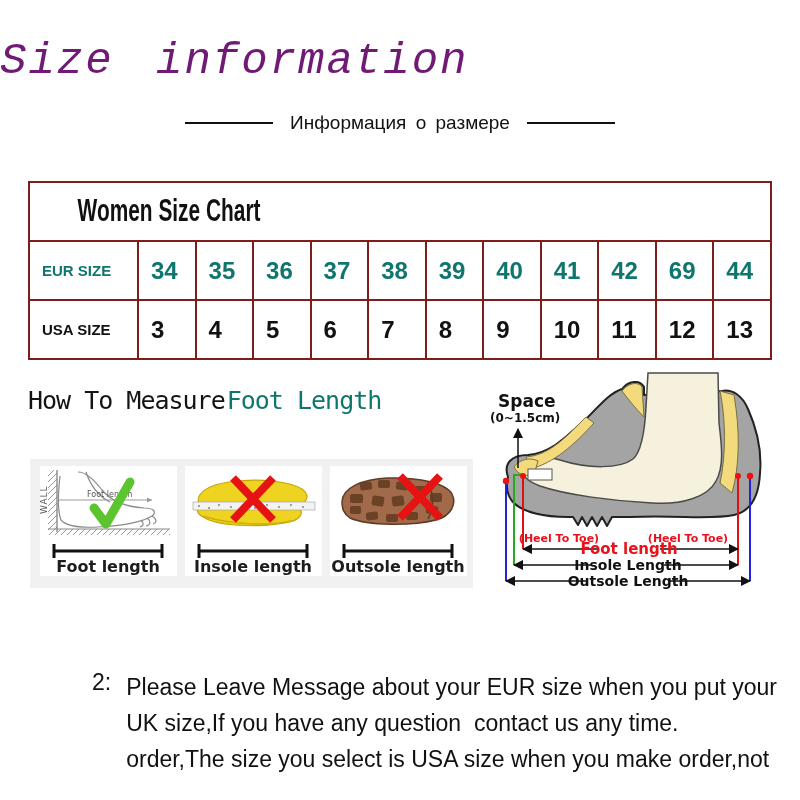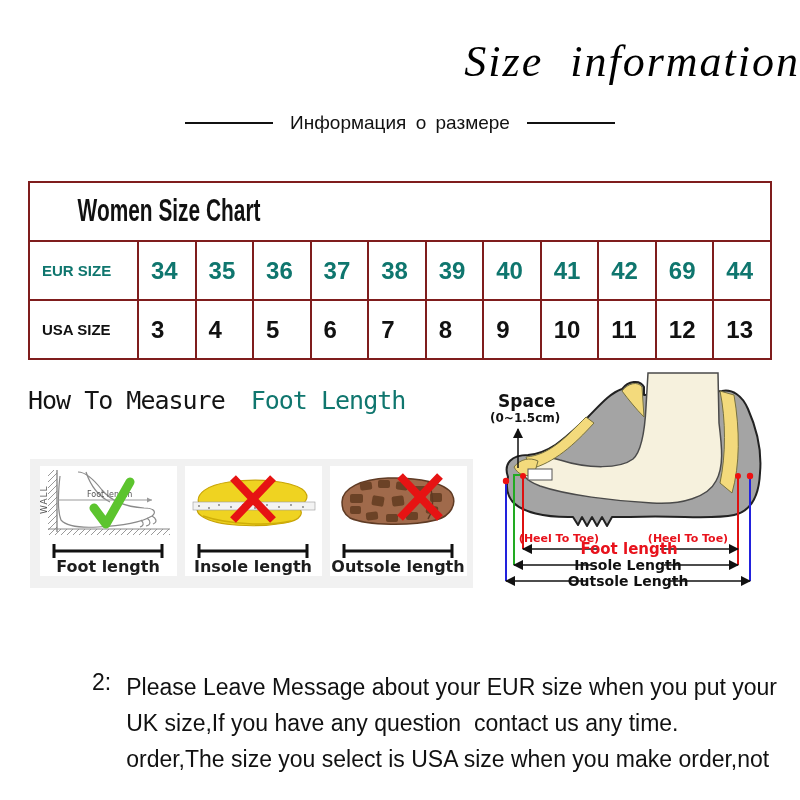--- a/index.html
+++ b/index.html
@@ -1,22 +1,22 @@
 <!DOCTYPE html>
 <html><head>
 <meta charset="utf-8">
 <style>
   html,body{margin:0;padding:0;background:#fff;}
   #canvas{position:relative;width:800px;height:800px;background:#ffffff;
           font-family:"Liberation Sans", sans-serif;overflow:hidden;color:#111;}
 
   
-  .title{position:absolute;top:36px;left:0;width:100%;text-align:right;
-         font-family:Liberation Serif, serif;font-style:italic;
-         font-size:44px;letter-spacing:2px;word-spacing:14px;color:#000000;}
+  .title{position:absolute;top:36px;left:0;width:100%;text-align:left;
+         font-family:Liberation Mono, monospace;font-style:italic;
+         font-size:44px;letter-spacing:2px;word-spacing:14px;color:#701a75;}
   .subtitleRow{position:absolute;top:112px;left:0;width:100%;display:flex;
                align-items:center;justify-content:center;gap:17px;}
   .hline{width:88px;height:2px;background:#111;display:inline-block;}
   .subtitle{font-size:19px;color:#111;word-spacing:4px;}
 
   
   .sizeTable{position:absolute;left:28px;top:181px;width:744px;
              border-collapse:collapse;table-layout:fixed;}
   .sizeTable td{border:2px solid #7f1d1d;padding:12px;height:33px;
                 overflow:hidden;}
@@ -24,21 +24,21 @@
   .chartTitle span{display:inline-block;font-weight:bold;font-size:29px;
                    transform:scale(0.72,1.05);white-space:nowrap;}
   .rowLabel{font-weight:bold;font-size:15px;}
   .val{font-weight:bold;font-size:24px;}
   .redText{color:#0f766e;}
 
   
   .howto{position:absolute;left:28px;top:386px;
          font-family:"DejaVu Sans Mono", monospace;font-size:25px;
          letter-spacing:-1px;color:#141414;white-space:nowrap;}
-  .howto .gapR{margin-right:26px;}
+  .howto .gapR{margin-right:2px;}
 
   
   .measureWrap{position:absolute;left:30px;top:459px;width:443px;height:129px;
                background:#f1f1f1;}
   .mbox{position:absolute;top:7px;width:137px;height:110px;background:#ffffff;}
 
   
   .diagram{position:absolute;left:470px;top:365px;width:330px;height:235px;text-align:right;}
 
   

